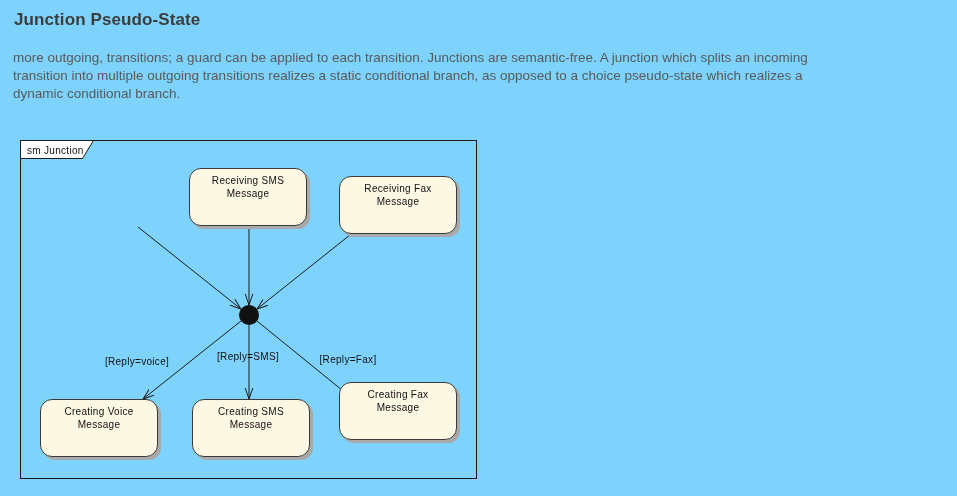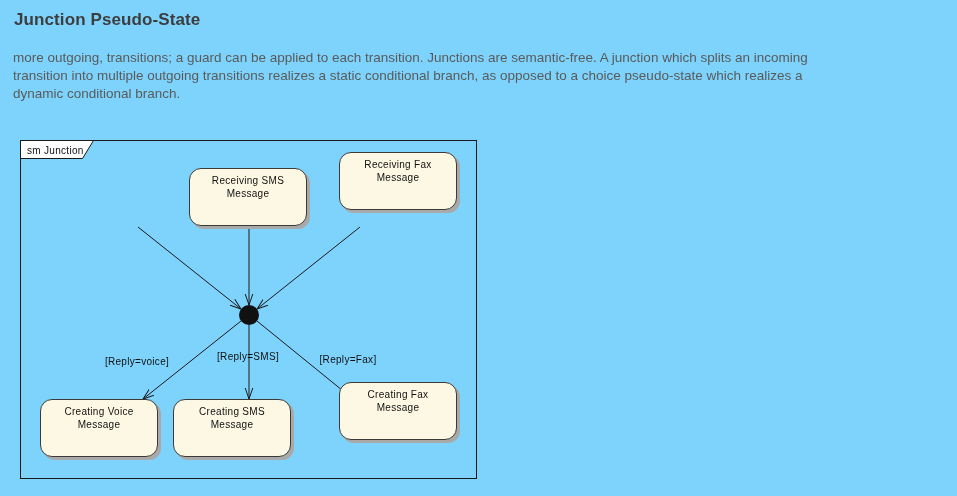--- a/index.html
+++ b/index.html
@@ -98,23 +98,23 @@
         <line class="transition-line" x1="340" y1="87" x2="237" y2="169" marker-end="url(#arrowhead)"></line>
         <line class="transition-line" x1="221" y1="181" x2="123" y2="259" marker-end="url(#arrowhead)"></line>
         <line class="transition-line" x1="229" y1="185" x2="229" y2="259" marker-end="url(#arrowhead)"></line>
         <line class="transition-line" x1="237" y1="181" x2="333" y2="259" marker-end="url(#arrowhead)"></line>
       </g>
 
       <circle class="junction-circle" cx="229" cy="175" r="10"></circle>
     </svg>
 
     <div class="state" style="left:169px;top:28px;text-align:center;">Receiving SMS Message</div>
-    <div class="state" style="left:319px;top:12px;">Receiving Fax Message</div>
+    <div class="state" style="left:319px;top:36px;">Receiving Fax Message</div>
     <div class="state" style="left:20px;top:259px;">Creating Voice Message</div>
-    <div class="state" style="left:153px;top:259px;">Creating SMS Message</div>
+    <div class="state" style="left:172px;top:259px;">Creating SMS Message</div>
     <div class="state" style="left:319px;top:242px;">Creating Fax Message</div>
 
     <div class="guard" style="left:117px;top:221px;">[Reply=voice]</div>
     <div class="guard" style="left:228px;top:216px;">[Reply=SMS]</div>
     <div class="guard" style="left:328px;top:219px;">[Reply=Fax]</div>
 
   </div>
 </div>
 
 </body></html>

